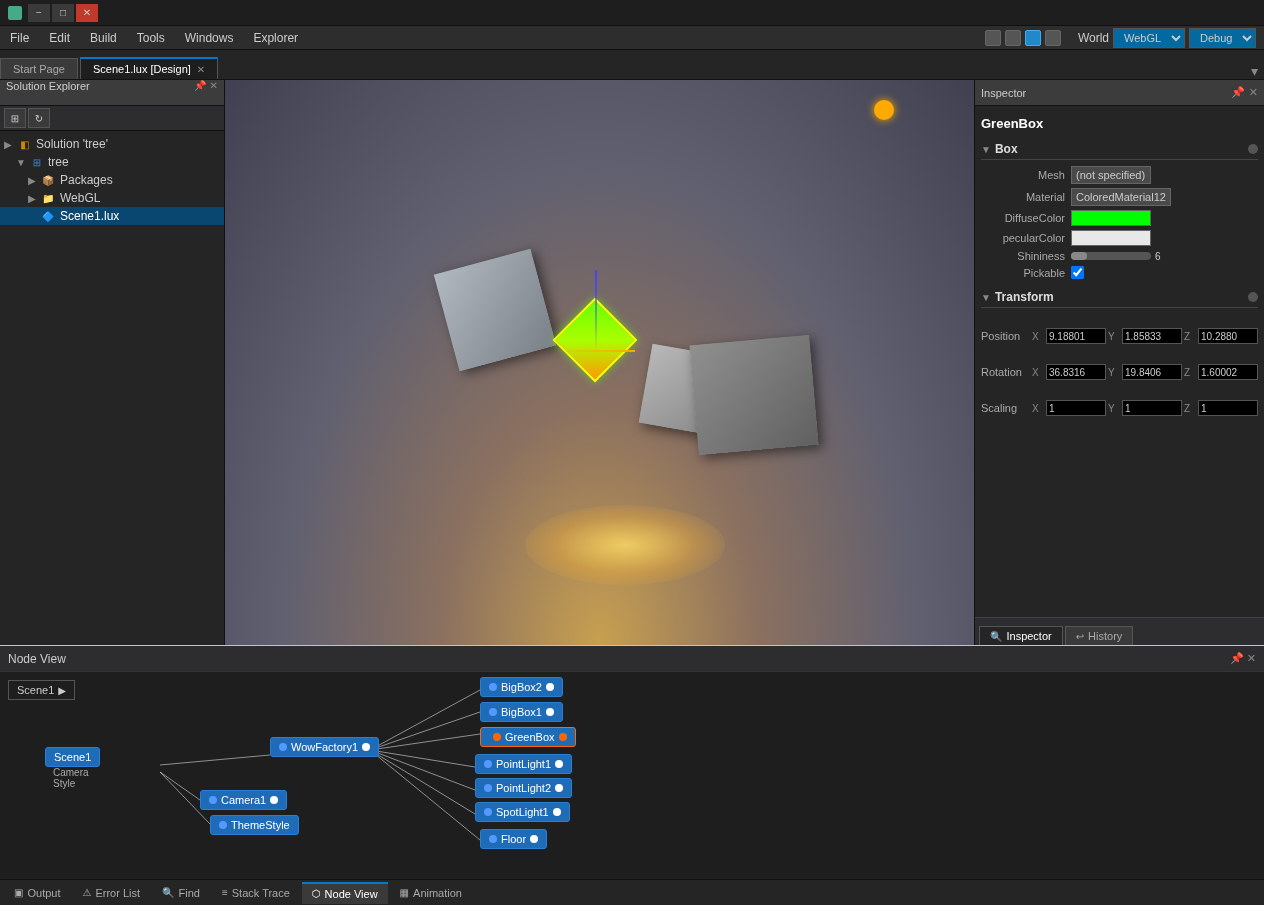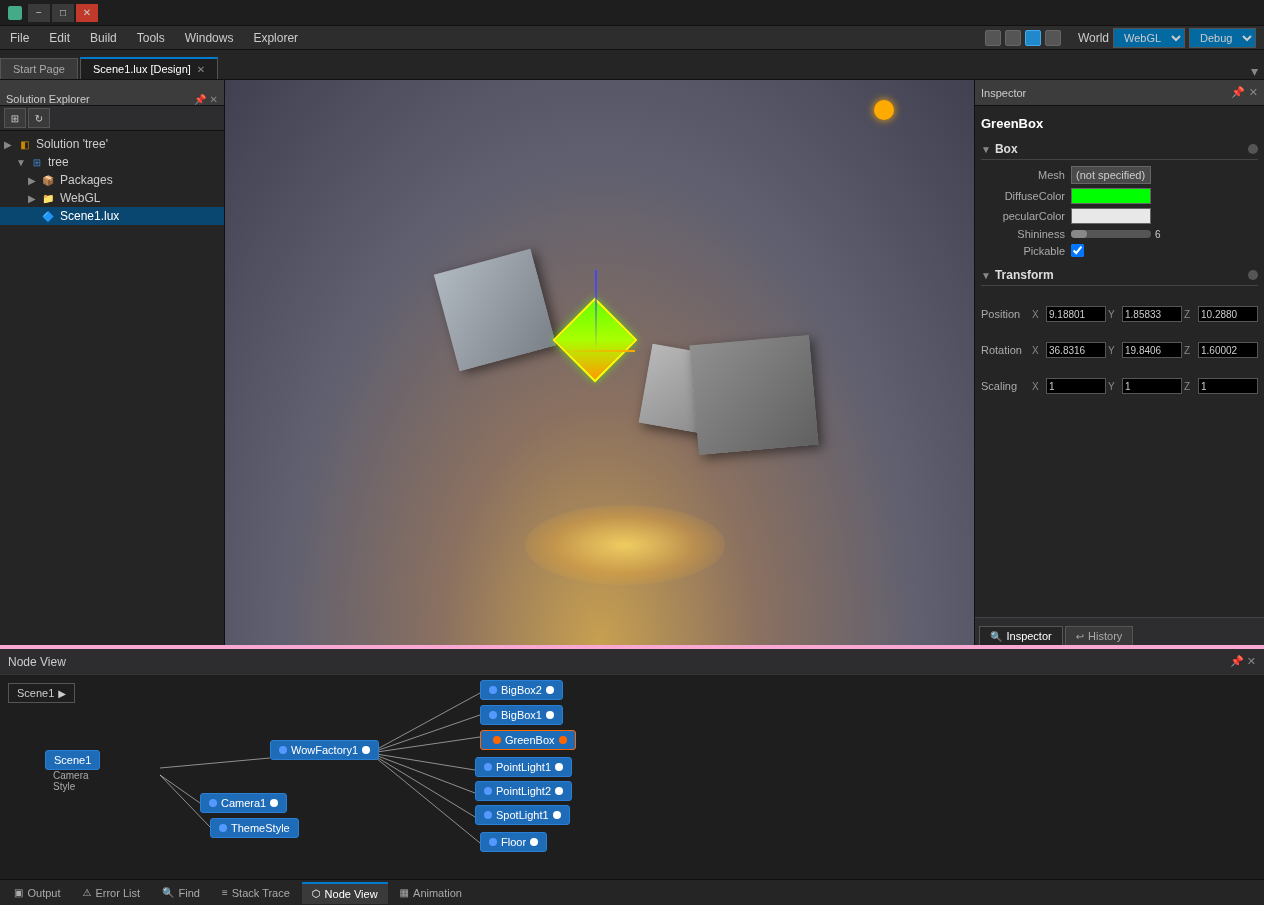--- a/index.html
+++ b/index.html
@@ -27,21 +27,21 @@
     #tabbar { background: #252525; height: 30px; display: flex; align-items: flex-end; border-bottom: 1px solid #111; }
     #tabbar .tab { padding: 4px 12px; background: #3a3a3a; border: 1px solid #555; border-bottom: none; margin-right: 2px; cursor: pointer; color: #aaa; font-size: 11px; display: flex; align-items: center; gap: 6px; }
     #tabbar .tab.active { background: #1e1e1e; color: #fff; border-top: 2px solid #007acc; }
     #tabbar .tab .close-x { color: #888; font-size: 10px; }
 
     
     #content-area { display: flex; flex: 1; overflow: hidden; }
 
     
     #solution-explorer { width: 225px; background: #252526; border-right: 1px solid #111; display: flex; flex-direction: column; flex-shrink: 0; }
-    #solution-explorer .panel-header { background: #3c3c3c; height: 26px; display: flex; align-items: flex-end; padding: 0 6px; color: #ccc; font-size: 11px; border-bottom: 1px solid #111; }
+    #solution-explorer .panel-header { background: #3c3c3c; height: 26px; display: flex; align-items: flex-start; padding: 0 6px; color: #ccc; font-size: 11px; border-bottom: 1px solid #111; }
     #solution-explorer .panel-header .title { flex: 1; }
     #solution-explorer .panel-header .btns { display: flex; gap: 3px; color: #888; font-size: 10px; cursor: pointer; }
     #solution-explorer .toolbar { background: #2d2d30; padding: 2px 4px; display: flex; gap: 2px; border-bottom: 1px solid #111; }
     #solution-explorer .toolbar button { background: #3a3a3a; border: 1px solid #555; color: #ccc; width: 22px; height: 20px; cursor: pointer; font-size: 10px; }
     #solution-explorer .tree { flex: 1; overflow-y: auto; padding: 4px 0; }
     .tree-item { padding: 2px 4px; cursor: pointer; display: flex; align-items: center; gap: 4px; color: #ccc; font-size: 12px; white-space: nowrap; }
     .tree-item.selected { background: #094771; color: #fff; }
     .tree-item .arrow { color: #888; font-size: 10px; width: 10px; }
     .tree-item .icon { width: 14px; height: 14px; display: inline-flex; align-items: center; justify-content: center; font-size: 10px; }
     .indent-1 { padding-left: 16px; }
@@ -89,21 +89,21 @@
     .bottom-tab { padding: 2px 10px; cursor: pointer; color: #aaa; font-size: 11px; display: flex; align-items: center; gap: 4px; height: 22px; }
     .bottom-tab .tab-icon { font-size: 10px; }
 
     
     #inspector-tabs { background: #2d2d30; border-top: 1px solid #444; padding: 0 4px; display: flex; gap: 2px; height: 28px; align-items: flex-end; }
     .inspector-tab { padding: 3px 10px; cursor: pointer; color: #aaa; font-size: 11px; display: flex; align-items: center; gap: 4px; background: #3a3a3a; border: 1px solid #555; border-bottom: none; }
     .inspector-tab.active { background: #252526; color: #fff; }
     .inspector-tab .tab-icon { font-size: 10px; }
 
     
-    #node-view-container { height: 260px; background: #1e1e1e; border-top: 4px solid #f9a8d4; position: relative; overflow: hidden; }
+    #node-view-container { height: 260px; background: #1e1e1e; border-top: 1px solid #f9a8d4; position: relative; overflow: hidden; }
     #node-view-header { background: #2d2d30; height: 26px; display: flex; align-items: center; padding: 0 8px; color: #ccc; font-size: 11px; border-bottom: 1px solid #333; }
     #node-view-header .title { font-size: 12px; }
     #node-view-header .spacer { flex: 1; }
     #node-view-header .btns { display: flex; gap: 3px; color: #888; }
     #node-view-canvas { position: relative; width: 100%; height: calc(100% - 52px); overflow: hidden; }
     .scene-label-btn { position: absolute; top: 8px; left: 8px; background: #1e1e1e; border: 1px solid #555; color: #ccc; padding: 3px 8px; font-size: 11px; display: flex; align-items: center; gap: 4px; cursor: pointer; }
 
     
     .node-box { position: absolute; border-radius: 3px; display: flex; align-items: center; height: 20px; font-size: 11px; color: #fff; cursor: pointer; padding: 0 8px; white-space: nowrap; }
     .node-box.blue { background: #1e6bb8; border: 1px solid #2a7fd4; }
@@ -243,20 +243,24 @@
           <span class="arrow">▼</span>
           <span class="label">Box</span>
           <div class="dot"></div>
         </div>
 
         <div class="field-row">
           <span class="field-label">Mesh</span>
           <div class="field-value tag">(not specified)</div>
         </div>
         <div class="field-row">
+          <span class="field-label">Material</span>
+          <div class="field-value tag">ColoredMaterial12</div>
+        </div>
+        <div class="field-row">
           <span class="field-label">DiffuseColor</span>
           <div class="color-swatch"></div>
         </div>
         <div class="field-row">
           <span class="field-label">pecularColor</span>
           <div class="color-swatch white"></div>
         </div>
         <div class="field-row">
           <span class="field-label">Shininess</span>
           <div class="shininess-row">

